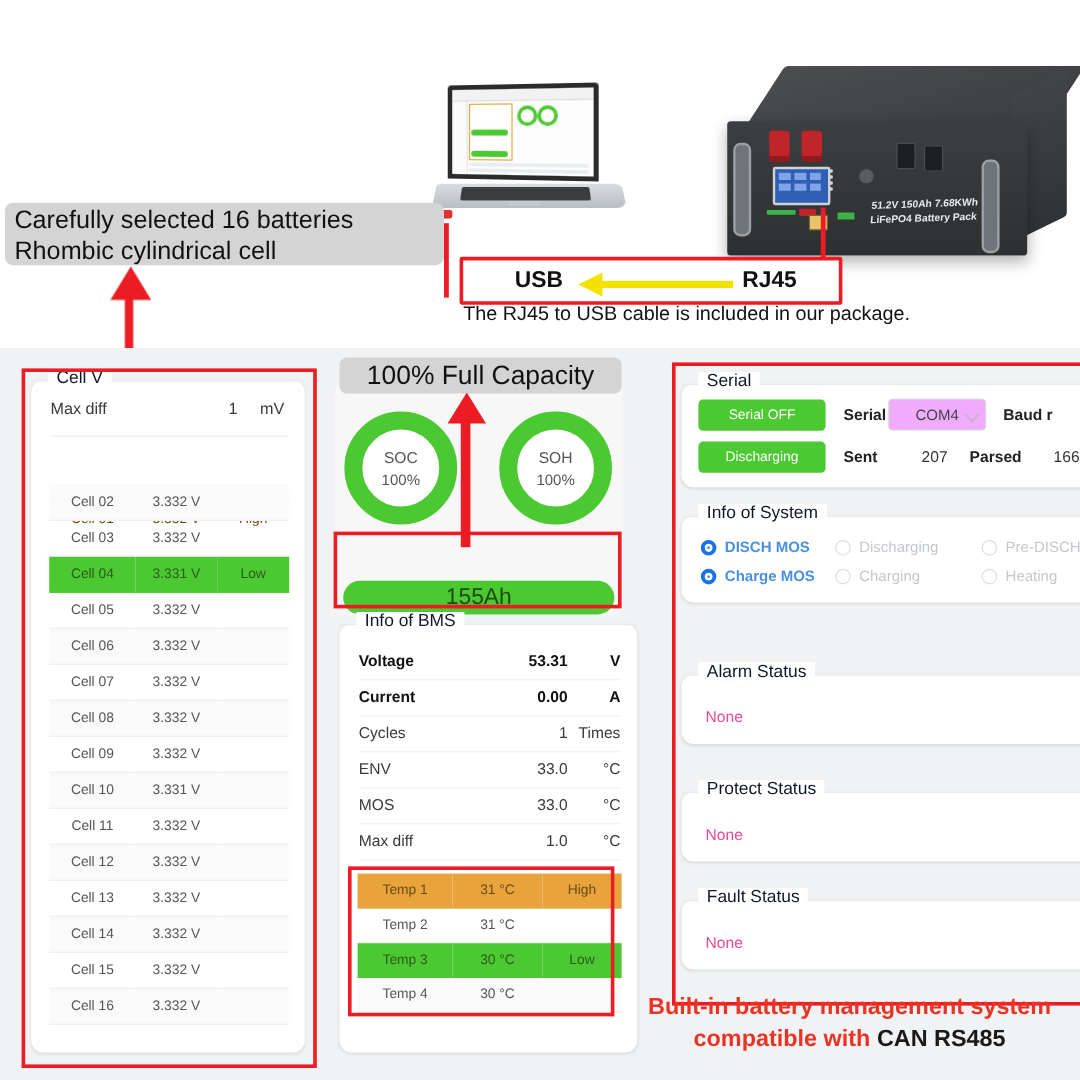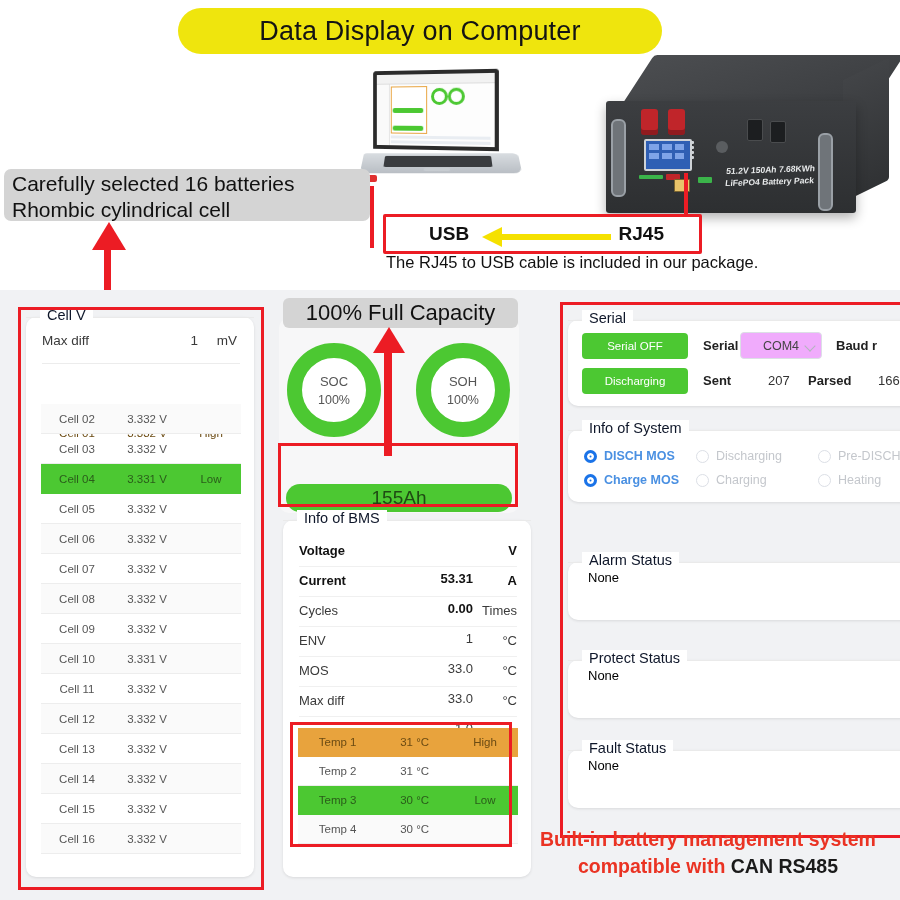--- a/index.html
+++ b/index.html
@@ -184,21 +184,21 @@
     position:absolute;left:278px;top:443px;width:240px;height:64px;
     border:3px solid #ec1c24;box-sizing:border-box;
   }
 
   
   #bms{left:283px;top:230px;width:248px;height:357px;}
   .brow{
     position:absolute;left:16px;right:14px;height:30px;line-height:30px;
     font-size:13px;color:#3a3a3a;border-bottom:1px solid #f0f0f0;
   }
-  .brow .v{position:absolute;right:44px;margin-top:28px;}
+  .brow .v{position:absolute;right:44px;}
   .brow .u{position:absolute;right:0;}
   .brow.b{font-weight:bold;color:#111;}
   .temps{position:absolute;left:15px;top:208px;right:13px;}
   .trow{display:flex;height:29px;line-height:29px;font-size:11.5px;color:#555;}
   .trow>div{box-sizing:border-box;text-align:center;border-bottom:1px solid #ededed;}
   .t-name{width:36%;} .t-val{width:34%;} .t-tag{width:30%;}
   .trow.alt>div{background:#fafafa;}
   .trow.high>div{background:#e8a33d;color:#6b4b13;border-bottom-color:#e8a33d;}
   .trow.low>div{background:#4cc832;color:#2a5c1a;border-bottom-color:#4cc832;}
   .temp-redbox{
@@ -225,40 +225,39 @@
   .radio{position:absolute;width:13px;height:13px;border-radius:50%;box-sizing:border-box;}
   .radio.on{background:#1a73e8;border:3px solid #1a73e8;box-shadow:inset 0 0 0 2.5px #fff;}
   .radio.off{border:1.5px solid #dcdfe6;background:#fff;}
   .rlabel{position:absolute;font-size:12.5px;font-weight:bold;}
   .rlabel.on{color:#4a90e2;}
   .rlabel.off{color:#c4c7cc;font-weight:normal;}
 
   #alarm{left:568px;top:272px;width:370px;height:58px;}
   #protect{left:568px;top:370px;width:370px;height:58px;}
   #fault{left:568px;top:460px;width:370px;height:58px;}
-  .none{position:absolute;left:20px;top:8px;font-size:13px;color:#000000;}
+  .none{position:absolute;left:20px;top:28px;font-size:13px;color:#ec4899;}
 
   
   .red-out{position:absolute;border:3px solid #ec1c24;box-sizing:border-box;}
   #ro-cellv{left:18px;top:307px;width:246px;height:583px;}
   #ro-right{left:560px;top:302px;width:345px;height:536px;}
 
   
   .bmslogan{
     position:absolute;left:520px;top:826px;width:376px;
     text-align:center;font-size:19.5px;line-height:27px;color:#ea3323;font-weight:bold;
   }
   .bmslogan .blk{color:#1a1a1a;}
 </style>
 </head>
 <body>
 
 <div id="root">
 
-  <div class="title-banner">Data Display on Computer</div>
 
   <div class="laptop">
     <div class="lt-lid">
       <div class="lt-screen">
         <div class="lt-scr-top"></div>
         <div class="lt-scr-left"></div>
         <div class="lt-card"></div>
         <div class="lt-ring" style="left:57px;top:14px;"></div>
         <div class="lt-ring" style="left:74px;top:14px;"></div>
         <div class="lt-bar" style="left:17px;top:34px;width:32px;"></div>

